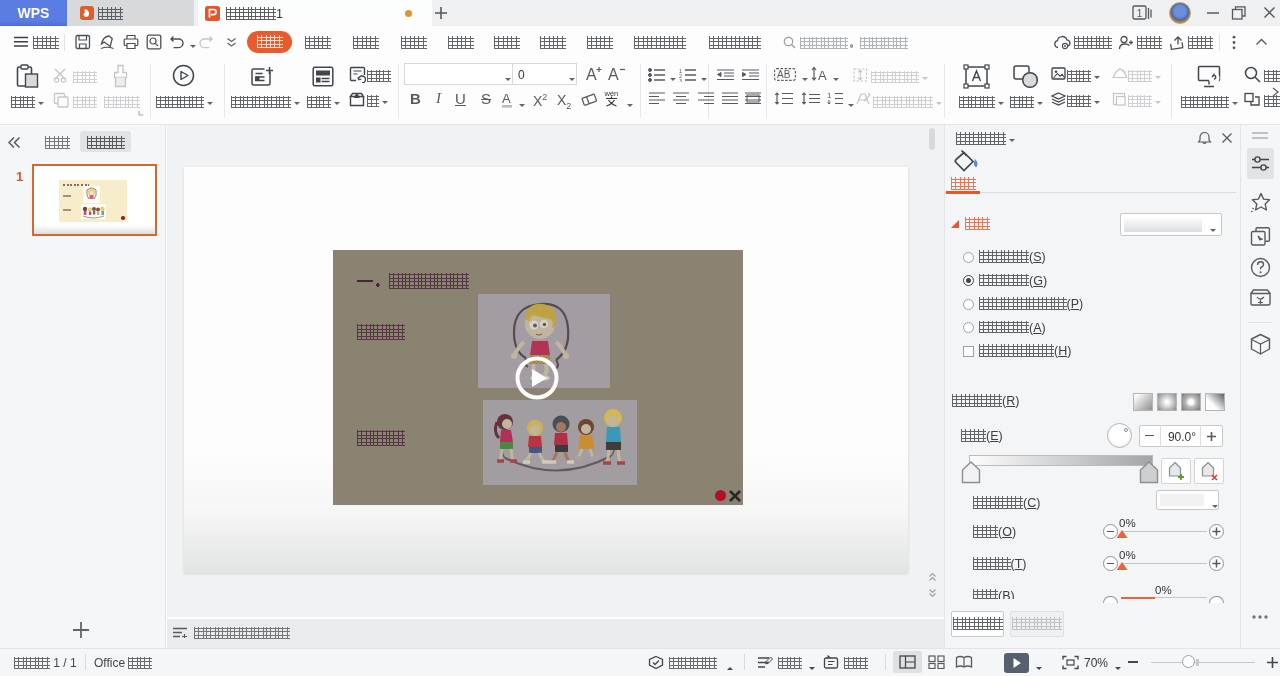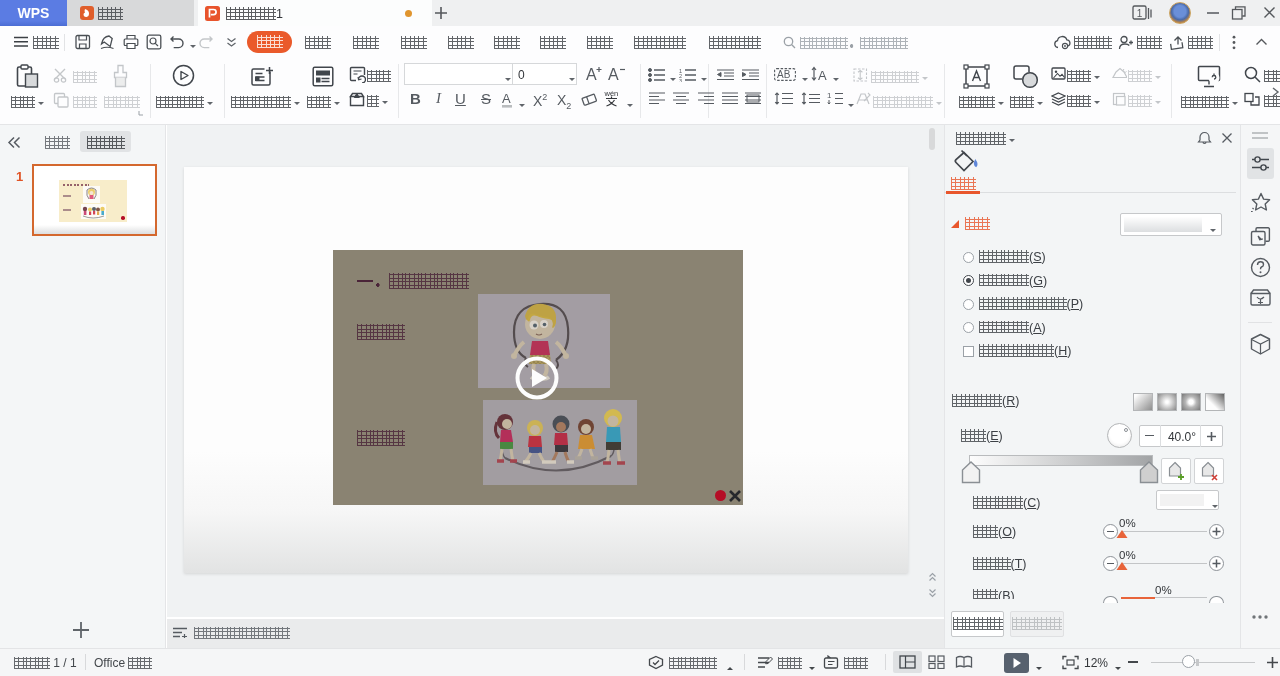--- a/index.html
+++ b/index.html
@@ -528,21 +528,21 @@
 <div class="ab" style="left:1157px;top:393px;width:20px;height:18px;border:1px solid #b3b5b7;background:radial-gradient(circle at 50% 50%,#ffffff 10%,#8e8e8e 95%);"></div>
 <div class="ab" style="left:1181px;top:393px;width:20px;height:18px;border:1px solid #b3b5b7;background:radial-gradient(circle at 50% 50%,#ffffff 0 18%,#b8b8b8 45%,#787878 100%);"></div>
 <div class="ab" style="left:1205px;top:393px;width:20px;height:18px;border:1px solid #b3b5b7;background:linear-gradient(45deg,#fdfdfd 35%,#606060 100%);"></div>
 <div class="ab" style="left:961px;top:429px;font-size:12.5px;color:#3c4045;"><i class="cj"></i><i class="cj"></i>(<u>E</u>)</div>
 <div class="ab" style="left:1107px;top:423px;width:25px;height:25px;border-radius:50%;border:1px solid #b3b5b7;background:#fff;box-shadow:inset 0 -2px 3px rgba(0,0,0,0.06);"></div>
 <div class="ab" style="left:1124px;top:428px;width:4px;height:4px;border-radius:50%;border:1px solid #8a8f94;"></div>
 <div class="ab" style="left:1139px;top:425px;width:84px;height:22px;border:1px solid #c6c8ca;background:#fff;border-radius:2px;"></div>
 <div class="ab" style="left:1160px;top:425px;width:1px;height:22px;background:#dcdee0;"></div>
 <div class="ab" style="left:1200px;top:425px;width:1px;height:22px;background:#dcdee0;"></div>
 <div class="ab" style="left:1145px;top:434.5px;width:9px;height:1.6px;background:#565b61;"></div>
-<div class="ab" style="left:1164px;top:430px;width:36px;font-size:12px;color:#33363a;text-align:center;">40.0°</div>
+<div class="ab" style="left:1164px;top:430px;width:36px;font-size:12px;color:#33363a;text-align:center;">90.0°</div>
 <svg class="ab" style="left:1206px;top:431px;" width="11" height="11">
     <path d="M5.5 1 V10 M1 5.5 H10" stroke="#565b61" stroke-width="1.6"></path>
   </svg>
 <div class="ab" style="left:969px;top:455px;width:184px;height:11px;border:1px solid #b9bbbd;background:linear-gradient(to right,#fdfdfd,#a2a4a6);"></div>
 <svg class="ab" style="left:961px;top:461px;" width="20" height="23">
     <path d="M10 1 L18.5 9 V21.5 H1.5 V9 z" fill="#f2f2f2" stroke="#8a8f94" stroke-width="1.4"></path>
   </svg>
 <svg class="ab" style="left:1139px;top:461px;" width="20" height="23">
     <path d="M10 1 L18.5 9 V21.5 H1.5 V9 z" fill="#cfcfcf" stroke="#8a8f94" stroke-width="1.4"></path>
   </svg>
@@ -671,20 +671,20 @@
   </svg>
 <div class="ab" style="left:1004px;top:653px;width:25px;height:20px;background:#57616e;border-radius:3px;"></div>
 <svg class="ab" style="left:1012px;top:657px;" width="10" height="12">
     <path d="M1.5 1 L9 6 L1.5 11z" fill="#fff"></path>
   </svg>
 <div class="ab" style="left:1033px;top:660px;"><span class="da" style="border-top-color:#44484c;"></span></div>
 <svg class="ab" style="left:1062px;top:655px;" width="17" height="15">
     <path d="M1 4.5 V1.5 H4.5 M12.5 1.5 H16 V4.5 M16 10.5 V13.5 H12.5 M4.5 13.5 H1 V10.5" fill="none" stroke="#44484c" stroke-width="1.4"></path>
     <rect x="5" y="5" width="7" height="5" fill="none" stroke="#44484c" stroke-width="1.2"></rect>
   </svg>
-<div class="ab" style="left:1084px;top:656px;font-size:12px;color:#33363a;">12%</div>
+<div class="ab" style="left:1084px;top:656px;font-size:12px;color:#33363a;">70%</div>
 <div class="ab" style="left:1112px;top:660px;"><span class="da" style="border-top-color:#44484c;"></span></div>
 <div class="ab" style="left:1128px;top:661px;width:10px;height:2px;background:#44484c;"></div>
 <div class="ab" style="left:1151px;top:661.5px;width:104px;height:1.6px;background:#c6c8ca;"></div>
 <div class="ab" style="left:1196px;top:659px;width:3px;height:7px;background:#c6c8ca;"></div>
 <div class="ab" style="left:1182px;top:655px;width:13px;height:13px;border-radius:50%;border:1px solid #9ba1a7;background:#fff;"></div>
 <svg class="ab" style="left:1266px;top:656px;" width="13" height="13">
     <path d="M6.5 1 V12 M1 6.5 H12" stroke="#44484c" stroke-width="1.6"></path>
   </svg>
 </body></html>

